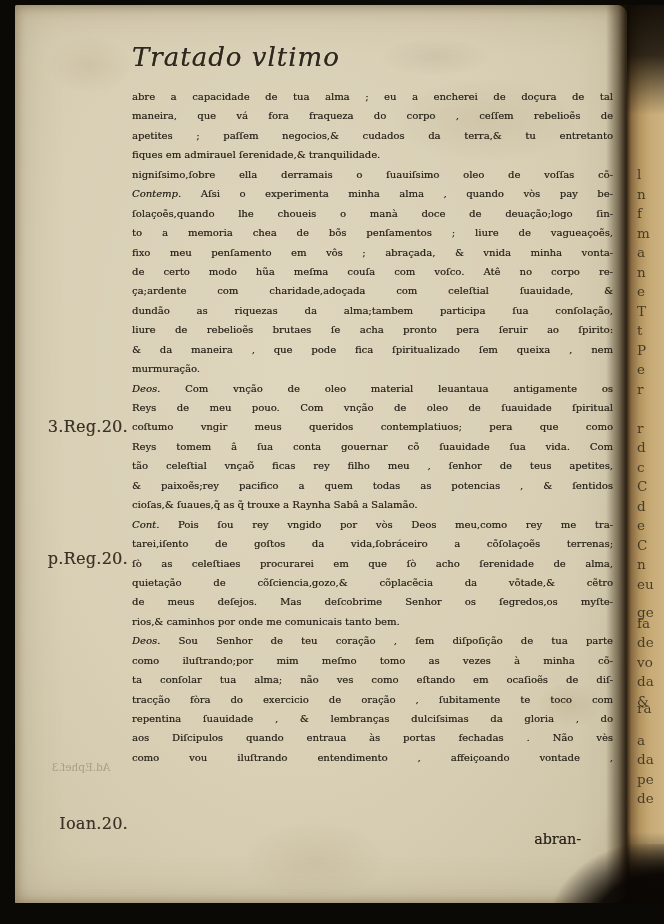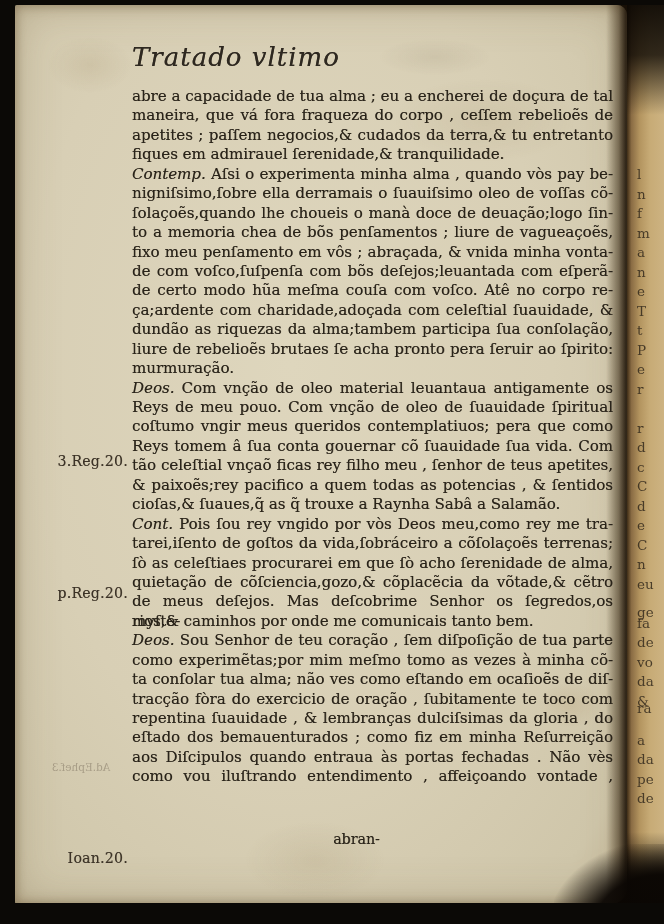--- a/index.html
+++ b/index.html
@@ -60,35 +60,35 @@
     background:radial-gradient(ellipse at 100% 105%, rgba(10,6,3,.95) 45%, rgba(10,6,3,0) 75%);
   }
   
   .title {
     position:absolute; left:132px; top:42px; width:481px; z-index:4;
     text-align:left; font-style:italic; font-size:26px; letter-spacing:1px;
     color:#2e2820; text-shadow:0 0 .6px rgba(46,40,32,.8);
   }
   .textblock {
     position:absolute; left:132px; top:87px; width:481px; z-index:4;
-    font-size:15px; line-height:19.45px; color:#292319;
+    font-size:10px; line-height:19.45px; color:#292319;
     text-shadow:.3px .3px .4px rgba(41,35,25,.55);
   }
   .line { text-align:justify; text-align-last:justify; height:19.45px; }
   .line.noj { text-align-last:auto; }
   .lead { font-style:italic; }
   .catchword {
     position:absolute; left:132px; top:831px; width:449px; z-index:4;
-    text-align:center; font-size:14.2px; color:#292319;
+    text-align:right; font-size:14.2px; color:#292319;
     text-shadow:.3px .3px .4px rgba(41,35,25,.55);
   }
   .margin-notes span {
     position:absolute; left:30px; width:98px; z-index:4;
-    text-align:right; font-size:14px; letter-spacing:.3px;
-    color:#3b3226; text-shadow:.3px .3px .4px rgba(59,50,38,.5);margin-top:36px;
+    text-align:right; font-size:16px; letter-spacing:.3px;
+    color:#3b3226; text-shadow:.3px .3px .4px rgba(59,50,38,.5);
   }
   .showthrough {
     position:absolute; left:34px; top:761px; width:94px; z-index:4;
     text-align:center; font-size:10.5px; color:#55483a; opacity:.35;
     transform:scaleX(-1); filter:blur(.4px);
   }
 </style>
 </head>
 <body>
 
@@ -133,50 +133,49 @@
       <span style="top: 792px;">de</span>
     </div>
 
   <div class="title">Tratado vltimo</div>
 
   <div class="textblock" id="textblock">
       <div class="line">abre a capacidade de tua alma ; eu a encherei de doçura de tal</div>
       <div class="line">maneira, que vá fora fraqueza do corpo , ceſſem rebelioẽs de</div>
       <div class="line">apetites ; paſſem negocios,&amp; cudados da terra,&amp; tu entretanto</div>
       <div class="line noj">fiques em admirauel ſerenidade,&amp; tranquilidade.</div>
+      <div class="line">nigniſsimo,ſobre ella derramais o ſuauiſsimo oleo de voſſas cõ-</div>
       <div class="line"><span class="lead">Contemp.</span> Aſsi o experimenta minha alma , quando vòs pay be-</div>
-      <div class="line">nigniſsimo,ſobre ella derramais o ſuauiſsimo oleo de voſſas cõ-</div>
       <div class="line">ſolaçoẽs,quando lhe choueis o manà doce de deuação;logo ſin-</div>
       <div class="line">to a memoria chea de bõs penſamentos ; liure de vagueaçoẽs,</div>
       <div class="line">fixo meu penſamento em vôs ; abraçada, &amp; vnida minha vonta-</div>
-      <div class="line">de com voſco,ſuſpenſa com bõs deſejos;leuantada com eſperã-</div>
       <div class="line">de certo modo hũa meſma couſa com voſco. Atê no corpo re-</div>
       <div class="line">ça;ardente com charidade,adoçada com celeſtial ſuauidade, &amp;</div>
       <div class="line">dundão as riquezas da alma;tambem participa ſua conſolação,</div>
       <div class="line">liure de rebelioẽs brutaes ſe acha pronto pera ſeruir ao ſpirito:</div>
+      <div class="line">&amp; da maneira , que pode fica ſpiritualizado ſem queixa , nem</div>
       <div class="line noj">murmuração.</div>
       <div class="line"><span class="lead">Deos.</span> Com vnção de oleo material leuantaua antigamente os</div>
       <div class="line">Reys de meu pouo. Com vnção de oleo de ſuauidade ſpiritual</div>
       <div class="line">coſtumo vngir meus queridos contemplatiuos; pera que como</div>
       <div class="line">Reys tomem â ſua conta gouernar cõ ſuauidade ſua vida. Com</div>
       <div class="line">tão celeſtial vnçaõ ficas rey filho meu , ſenhor de teus apetites,</div>
       <div class="line">&amp; paixoẽs;rey pacifico a quem todas as potencias , &amp; ſentidos</div>
       <div class="line noj">cioſas,&amp; ſuaues,q̃ as q̃ trouxe a Raynha Sabâ a Salamão.</div>
       <div class="line"><span class="lead">Cont.</span> Pois ſou rey vngido por vòs Deos meu,como rey me tra-</div>
       <div class="line">tarei,iſento de goſtos da vida,ſobráceiro a cõſolaçoẽs terrenas;</div>
       <div class="line">ſò as celeſtiaes procurarei em que ſò acho ſerenidade de alma,</div>
       <div class="line">quietação de cõſciencia,gozo,&amp; cõplacẽcia da võtade,&amp; cẽtro</div>
       <div class="line">de meus deſejos. Mas deſcobrime Senhor os ſegredos,os myſte-</div>
       <div class="line noj">rios,&amp; caminhos por onde me comunicais tanto bem.</div>
       <div class="line"><span class="lead">Deos.</span> Sou Senhor de teu coração , ſem diſpoſição de tua parte</div>
-      <div class="line">como experimẽtas;por mim meſmo tomo as vezes à minha cõ-</div>
+      <div class="line">como iluſtrando;por mim meſmo tomo as vezes à minha cõ-</div>
       <div class="line">ta conſolar tua alma; não ves como eſtando em ocaſioẽs de diſ-</div>
       <div class="line">tracção fòra do exercicio de oração , ſubitamente te toco com</div>
       <div class="line">repentina ſuauidade , &amp; lembranças dulciſsimas da gloria , do</div>
-      <div class="line">eſtado dos bemauenturados ; como fiz em minha Reſurreição</div>
       <div class="line">aos Diſcipulos quando entraua às portas fechadas . Não vès</div>
       <div class="line">como vou iluſtrando entendimento , affeiçoando vontade ,</div>
     </div>
   <div class="catchword">abran-</div>
 
   <div class="margin-notes" id="margin-notes">
       <span style="top: 417px;">3.Reg.20.</span>
       <span style="top: 549px;">p.Reg.20.</span>
       <span style="top: 814px;">Ioan.20.</span>
     </div>

